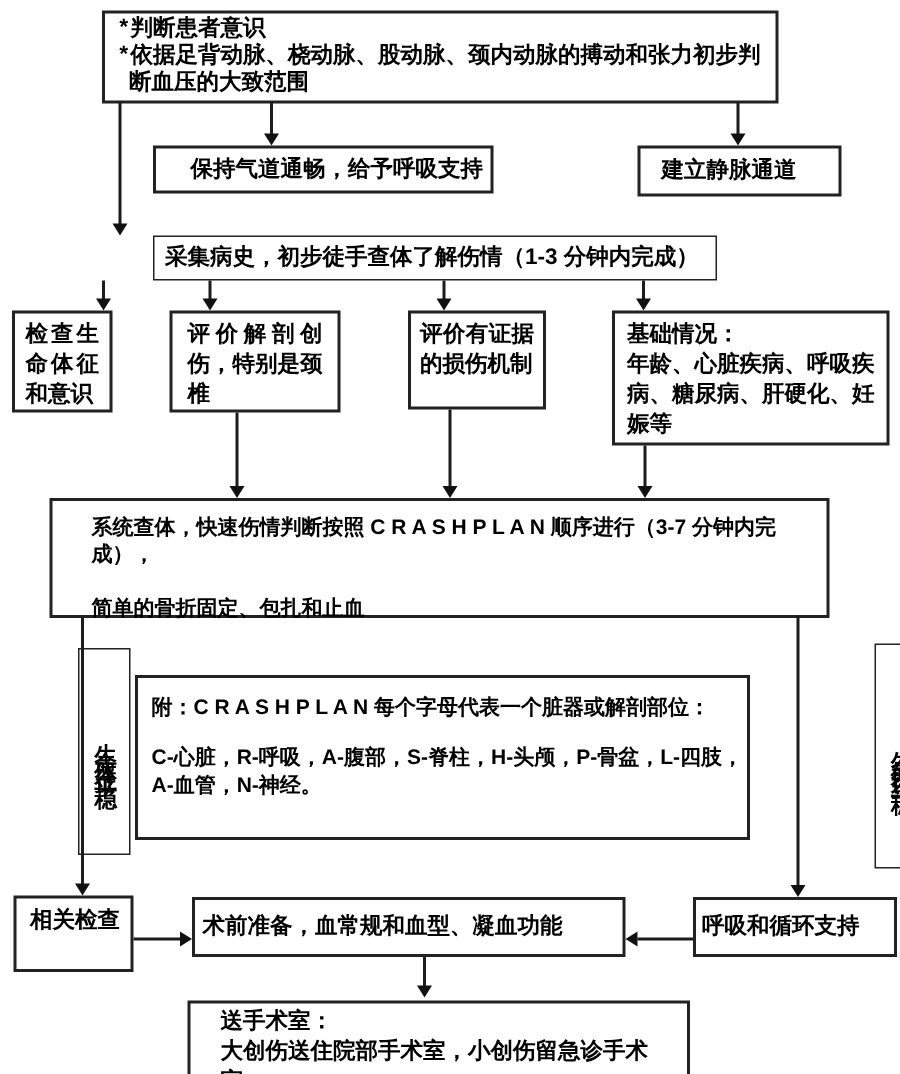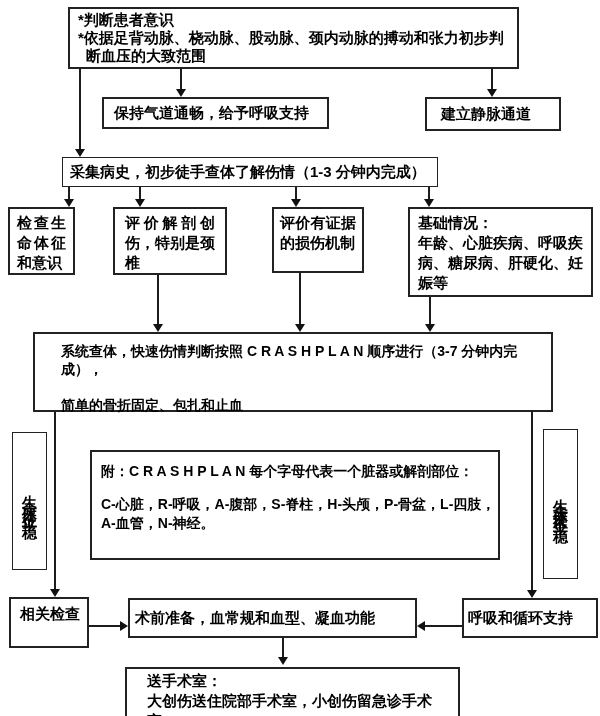--- a/index.html
+++ b/index.html
@@ -4,46 +4,46 @@
 <style>
   html,body{margin:0;padding:0;background:#ffffff;}
   .canvas{
     position:relative;width:600px;height:716px;background:#ffffff;overflow:hidden;
     font-family:"Liberation Sans","DejaVu Sans",sans-serif;
     font-weight:600;color:#000;font-size:15px;line-height:20px;
   }
   .box{
     position:absolute;box-sizing:border-box;border:2px solid #222;background:#fff;
   }
-  .thin{border-width:1.5px;}
+  .thin{border-width:1.5px;margin-left:40px;}
   .just{text-align:justify;text-justify:inter-character;word-break:break-all;line-break:strict;}
   .vtext{
     writing-mode:vertical-rl;text-orientation:upright;
     display:flex;align-items:center;justify-content:center;
   }
   .vl{position:absolute;width:1.6px;background:#1c1c1c;}
   .hl{position:absolute;height:1.6px;background:#1c1c1c;}
   .ah{position:absolute;width:0;height:0;}
   .ah-d{border-left:5px solid transparent;border-right:5px solid transparent;border-top:8px solid #111;}
   .ah-r{border-top:5px solid transparent;border-bottom:5px solid transparent;border-left:8px solid #111;}
   .ah-l{border-top:5px solid transparent;border-bottom:5px solid transparent;border-right:8px solid #111;}
   .hang{padding-left:8px;text-indent:-8px;}
   .center-line{display:flex;align-items:center;}
 </style>
 </head>
 <body>
 
 <div class="canvas">
 
-  <div class="box" style="left:68px;top:7px;width:451px;height:62px;padding:2px 8px;line-height:18px;">
+  <div class="box" style="left:68px;top:7px;width:451px;height:62px;padding:2px 8px;line-height:18px;font-family:Liberation Mono, monospace;">
     <div class="hang">*判断患者意识</div>
     <div class="hang">*依据足背动脉、桡动脉、股动脉、颈内动脉的搏动和张力初步判断血压的大致范围</div>
   </div>
 
-  <div class="box center-line" style="left:102px;top:97px;width:227px;height:32px;padding-left:10px;">
+  <div class="box center-line" style="left:102px;top:97px;width:227px;height:32px;padding-left:23px;">
     <span>保持气道通畅，给予呼吸支持</span>
   </div>
   <div class="box center-line" style="left:425px;top:97px;width:136px;height:34px;padding-left:14px;">
     <span>建立静脉通道</span>
   </div>
 
   <div class="box thin center-line" style="left:62px;top:157px;width:376px;height:30px;padding-left:7px;">
     <span>采集病史，初步徒手查体了解伤情（1-3 分钟内完成）</span>
   </div>
 

